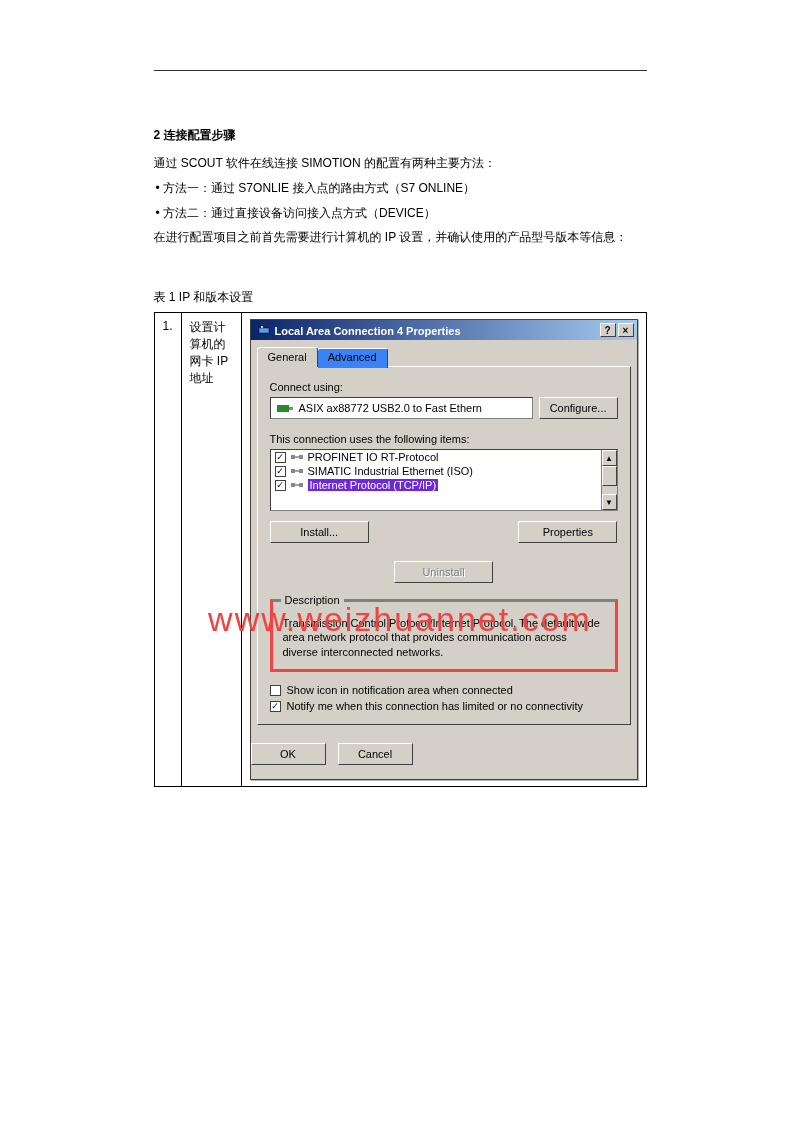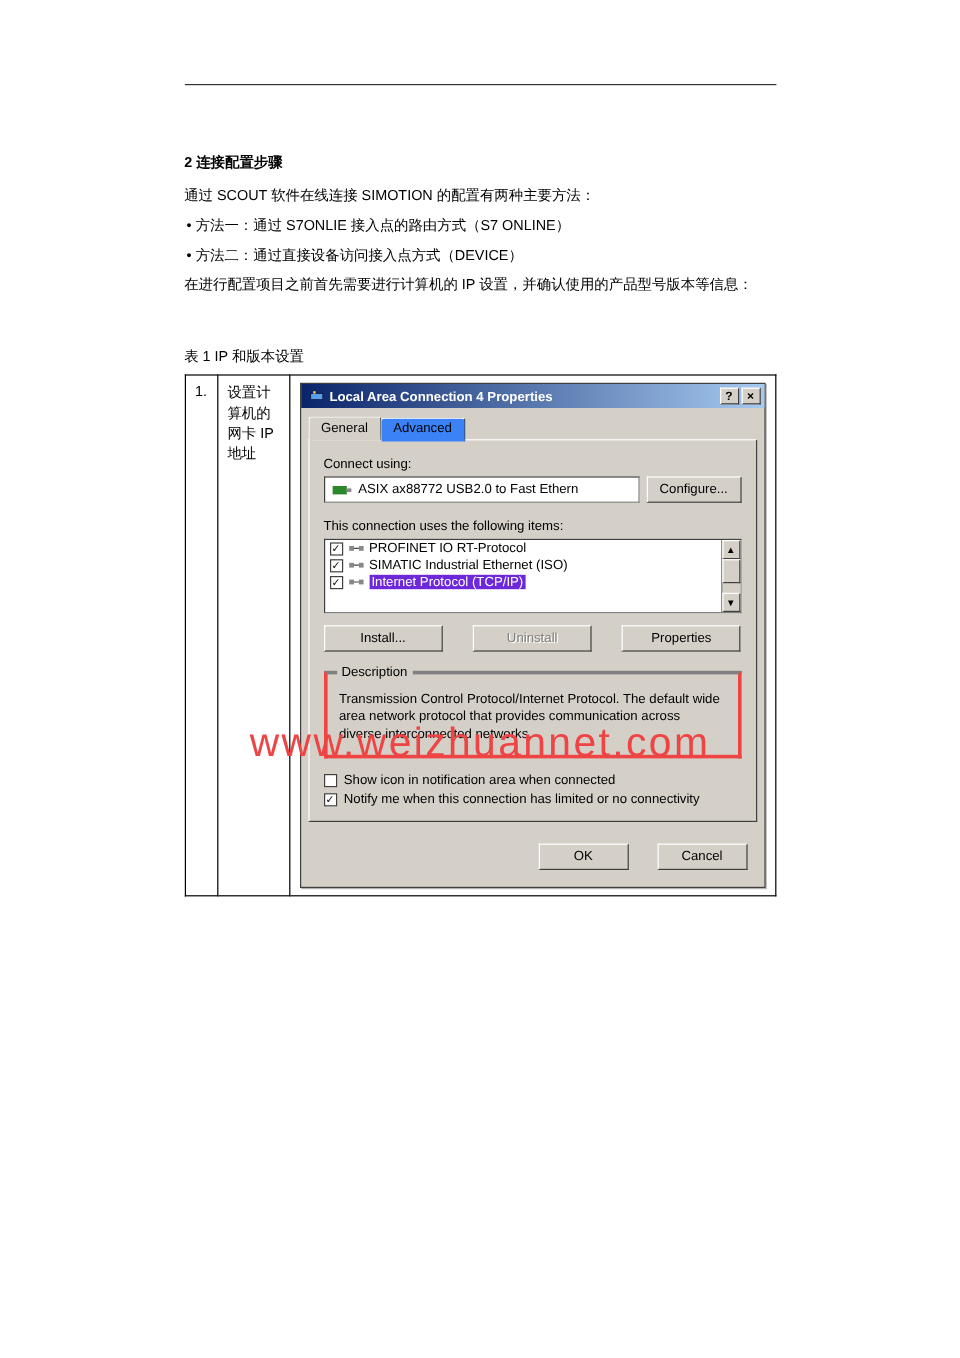--- a/index.html
+++ b/index.html
@@ -26,41 +26,41 @@
   .tabs { display:flex; }
   .tab { background:#d4d0c8; border:1px solid #808080; border-bottom:none; padding:3px 10px 4px 10px; border-top-left-radius:3px; border-top-right-radius:3px; font-size:11px; margin-right:-1px; }
   .tab.active { background:#d4d0c8; border-color:#fff #404040 #d4d0c8 #fff; z-index:2; position:relative; top:1px; }
   .tab.inactive { background:#3b82f6; position:relative; top:2px; padding-top:2px; padding-bottom:3px; border-color:#fff #404040 #d4d0c8 #fff; }
   .tab-panel { border:1px solid #fff; border-right-color:#404040; border-bottom-color:#404040; padding:14px 12px 12px 12px; margin:0 6px 6px 6px; }
   .label { margin-bottom:4px; }
   .connect-box { border:1px solid #808080; border-top-color:#404040; border-left-color:#404040; background:#fff; height:22px; display:flex; align-items:center; padding:0 6px; }
   .connect-row { display:flex; align-items:flex-end; gap:6px; margin-bottom:14px; }
   .connect-row .connect-box { flex:1; }
   .win-btn { background:#d4d0c8; border:1px solid #404040; border-top-color:#fff; border-left-color:#fff; padding:3px 10px; height:22px; min-width:72px; font-family:"Tahoma",Arial,sans-serif; font-size:11px; text-align:center; cursor:default; }
-  .win-btn.disabled { color:#808080; text-shadow:1px 1px 0 #fff; }
+  .win-btn.disabled { color:#808080; text-shadow:1px 1px 0 #fff;margin-top:40px; }
   .adapter-icon { width:16px; height:12px; margin-right:6px; }
   .list-label { margin-bottom:4px; }
   .list-box { border:1px solid #808080; border-top-color:#404040; border-left-color:#404040; background:#fff; height:62px; position:relative; }
   .list-inner { position:absolute; left:0; right:16px; top:0; bottom:0; overflow:hidden; }
   .list-item { display:flex; align-items:center; padding:1px 4px 1px 4px; }
   .chk { width:11px; height:11px; border:1px solid #404040; background:#fff; margin-right:4px; display:flex; align-items:center; justify-content:center; font-size:9px; line-height:1; }
   .proto-icon { width:14px; height:12px; margin-right:4px; display:flex; align-items:center; }
   .selected-text { background:#6d28d9; color:#fff; padding:0 2px; }
   .scrollbar { position:absolute; right:0; top:0; bottom:0; width:16px; background:#d4d0c8; border-left:1px solid #808080; }
   .scroll-btn { height:16px; background:#d4d0c8; border:1px solid #fff; border-right-color:#404040; border-bottom-color:#404040; display:flex; align-items:center; justify-content:center; font-size:8px; }
   .scroll-btn.bottom { position:absolute; bottom:0; left:0; right:0; }
   .scroll-thumb { position:absolute; left:0; right:0; top:16px; height:20px; background:#d4d0c8; border:1px solid #fff; border-right-color:#404040; border-bottom-color:#404040; }
   .btn-row { display:flex; justify-content:center; margin-top:10px; gap:25px; }
   .btn-row .win-btn { flex:1; }
   .group-box { border:3px solid #ef4444; border-top-color:#808080; background:#d4d0c8; position:relative; margin-top:16px; padding:14px 10px 10px 10px; }
   .group-box .group-title { position:absolute; top:-8px; left:8px; background:#d4d0c8; padding:0 4px; font-size:11px; }
   .desc-text { font-size:11px; line-height:1.3; }
   .chk-row { display:flex; align-items:center; margin-top:12px; font-size:11px; }
   .chk-row .chk { margin-right:6px; }
-  .dialog-footer { display:flex; justify-content:flex-end; padding:12px 14px 14px 0; gap:24px; }
+  .dialog-footer { display:flex; padding:12px 14px 14px 0; gap:12px; }
   .dialog-footer .win-btn { min-width:75px; }
   .watermark { position:absolute; left:0; right:0; top:600px; text-align:center; font-size:34px; color:#ef4444; letter-spacing:2px; pointer-events:none; font-family:Arial,sans-serif; z-index:5; }
 </style>
 </head>
 <body>
 
 <div class="page">
   <div class="hr-top"></div>
 
   <div class="section-title">2 连接配置步骤</div>

